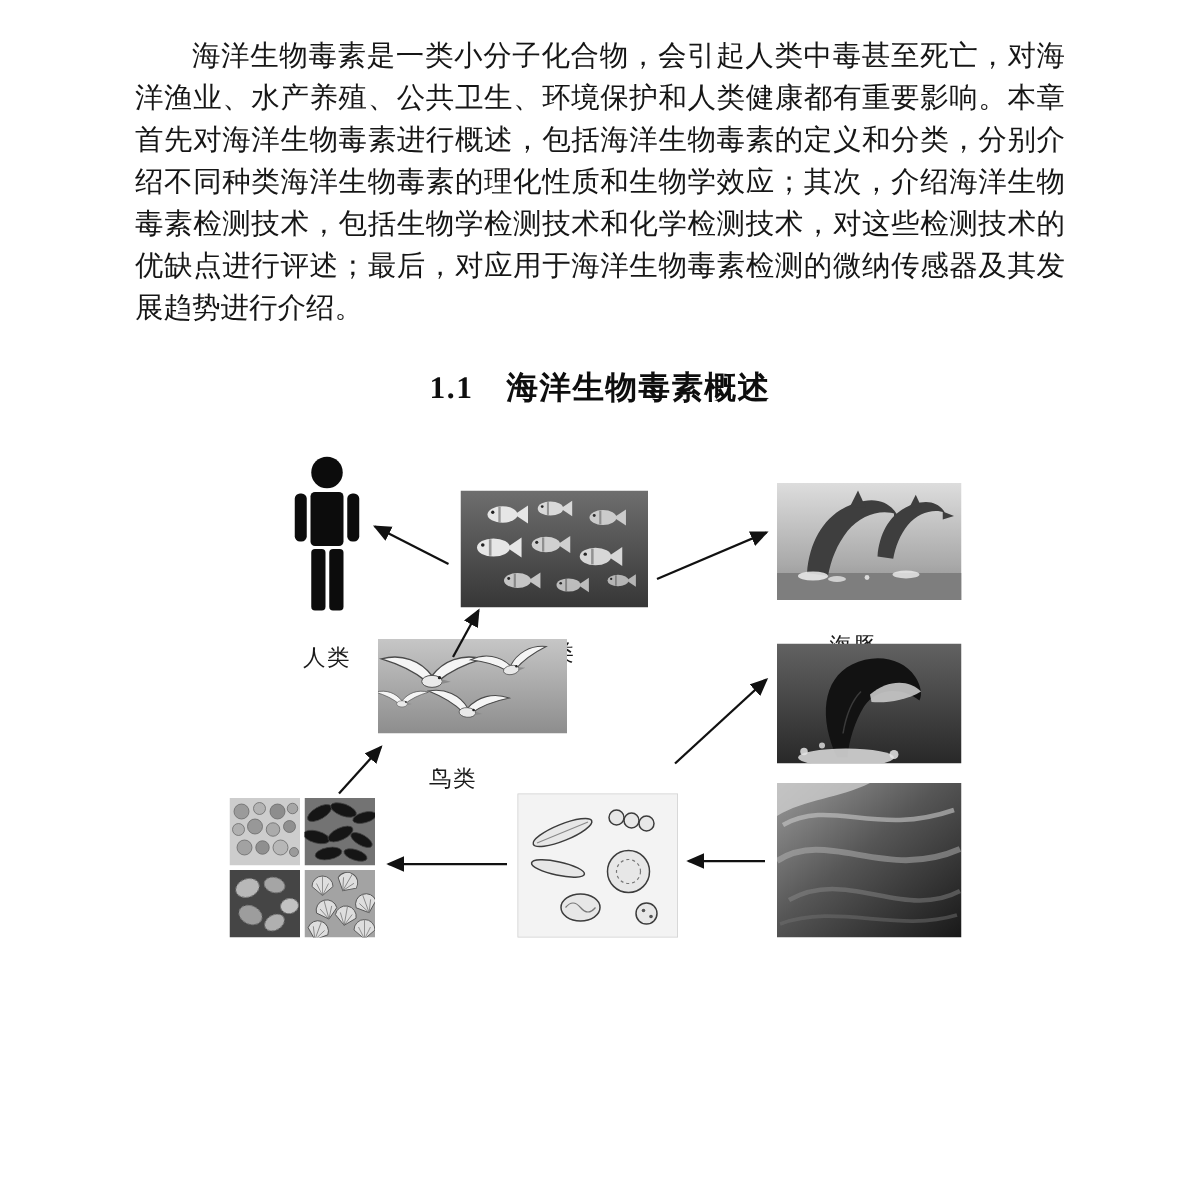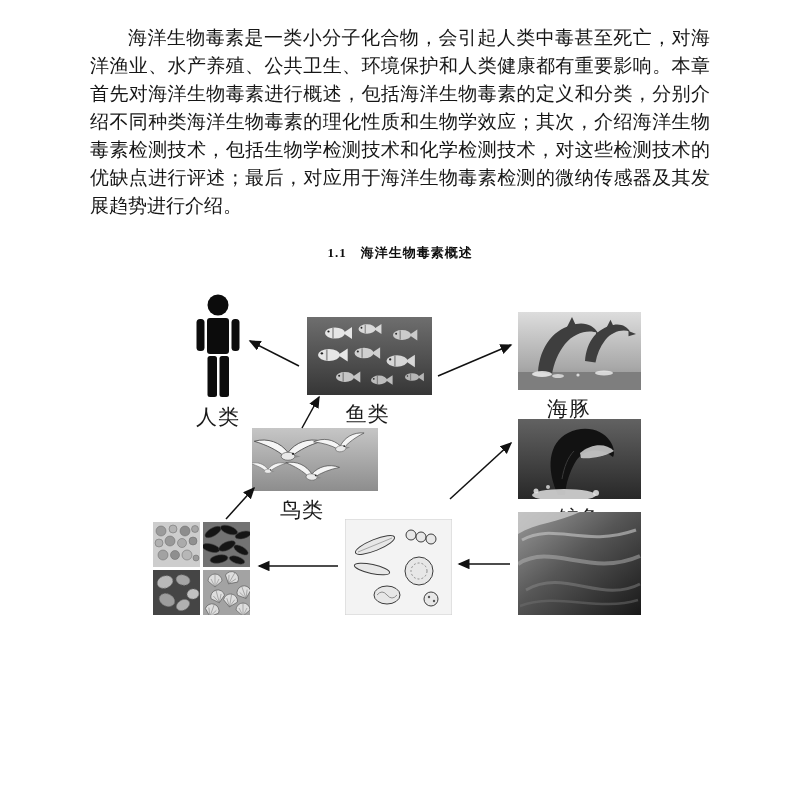--- a/index.html
+++ b/index.html
@@ -6,31 +6,31 @@
   body{
     width:800px;height:800px;overflow:hidden;background:#ffffff;
     font-family:"Liberation Serif","DejaVu Serif",serif;color:#111;
   }
   .textblock{padding:24px 90px 0 90px;}
   .para{
     font-size:19px;line-height:28px;text-align:justify;
     text-indent:2em;margin:0;color:#161616;
   }
   .section-heading{
-    font-size:13px;font-weight:bold;text-align:center;
+    font-size:21px;font-weight:bold;text-align:center;
     margin:24px 0 30px 0;color:#0e0e0e;letter-spacing:1px;
   }
   .para2{margin-top:0;}
   .figure{
     position:relative;width:800px;height:346px;margin-top:4px;
   }
   .node{position:absolute;text-align:center;}
   .node svg{display:block;margin:0 auto;}
   .nlabel{
-    font-size:21px;color:#1a1a1a;margin-top:5px;letter-spacing:1px;
+    font-size:15px;color:#1a1a1a;margin-top:21px;letter-spacing:1px;
     font-family:"Liberation Serif","DejaVu Serif",serif;
   }
   .arrows{
     position:absolute;left:0;top:0;width:800px;height:346px;
     pointer-events:none;
   }
   .arrow{stroke:#111;stroke-width:1.5px;}
   .shell-grid{
     display:grid;grid-template-columns:47px 47px;grid-template-rows:45px 45px;
     gap:3px;width:97px;margin:0 auto;
@@ -107,21 +107,21 @@
       <use href="#dol"></use>
       <use href="#dol" transform="translate(52 4) scale(0.75)"></use>
       <ellipse cx="24" cy="62" rx="10" ry="3" fill="#eeeeee" opacity="0.85"></ellipse>
       <ellipse cx="40" cy="64" rx="6" ry="2" fill="#e5e5e5" opacity="0.8"></ellipse>
       <ellipse cx="86" cy="61" rx="9" ry="2.6" fill="#eeeeee" opacity="0.8"></ellipse>
       <circle cx="60" cy="63" r="1.6" fill="#f2f2f2" opacity="0.8"></circle>
     </svg>
     <div class="nlabel">海豚</div>
   </div>
 
-  <div class="node" style="left:252px;top:136px;width:100px">
+  <div class="node" style="left:252px;top:124px;width:100px">
     <svg width="126" height="63" viewBox="0 0 126 63">
       <defs>
         <linearGradient id="gbird" x1="0" y1="0" x2="0" y2="1">
           <stop offset="0" stop-color="#c6c6c6"></stop>
             <stop offset="1" stop-color="#8d8d8d"></stop>
         </linearGradient>
         <g id="gull">
           <path d="M0 2 C-6 -6 -16 -10 -27 -7 C-17 -4 -9 0 -3 5 C-1 7 1 7 3 5 C9 0 17 -4 27 -7 C16 -10 6 -6 0 2 Z" fill="#f5f5f5" stroke="#4a4a4a" stroke-width="0.7"></path>
           <ellipse cx="0" cy="5" rx="5.5" ry="3.2" fill="#e9e9e9" stroke="#4a4a4a" stroke-width="0.5"></ellipse>
           <circle cx="4" cy="3" r="0.9" fill="#222"></circle>

